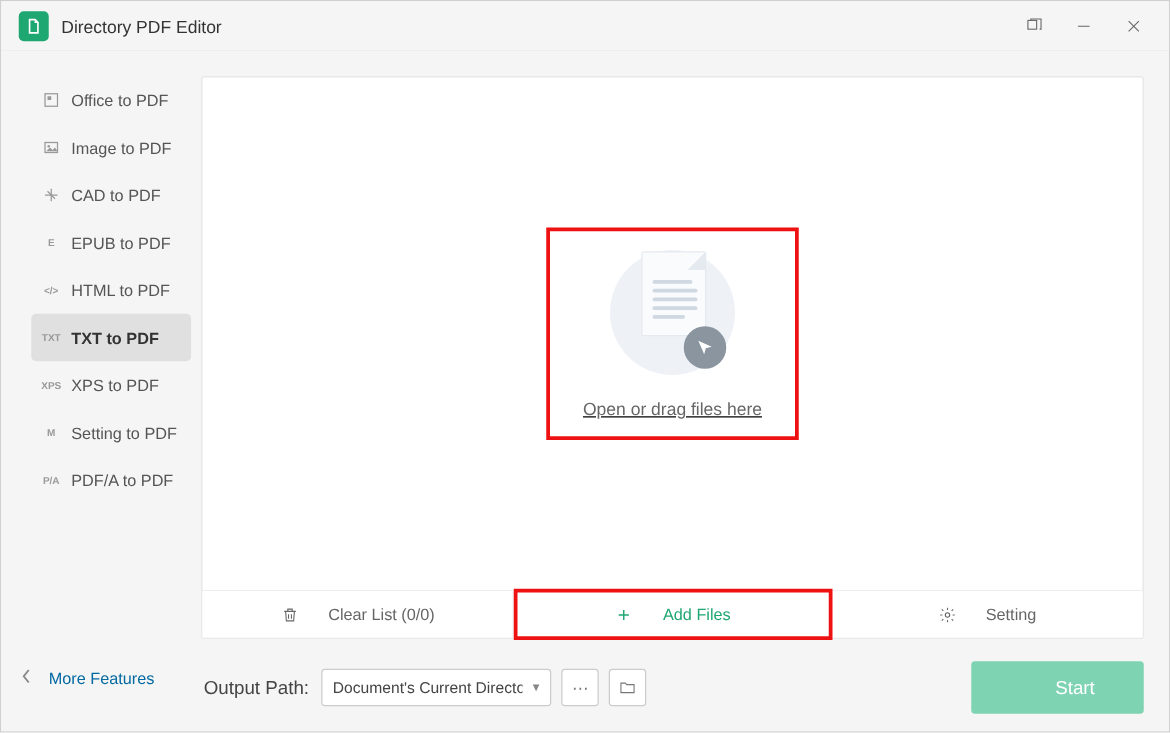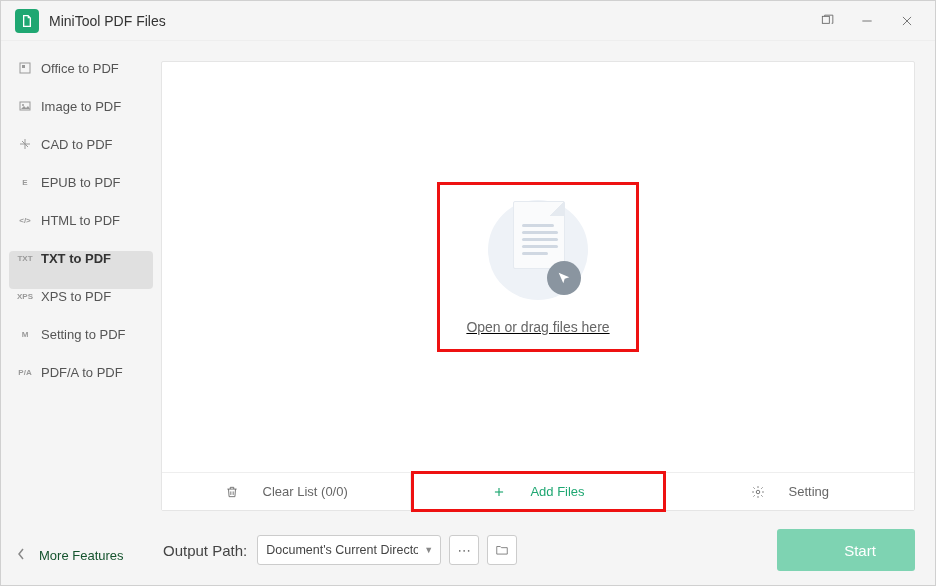--- a/index.html
+++ b/index.html
@@ -9,24 +9,24 @@
     .app-logo { width: 24px; height: 24px; background: #1fa772; border-radius: 4px; display: flex; align-items: center; justify-content: center; margin-right: 10px; }
     .app-logo svg { width: 16px; height: 16px; }
     .app-title { font-size: 14px; color: #333; flex: 1; }
     .titlebar-btn { width: 40px; height: 40px; display: flex; align-items: center; justify-content: center; background: transparent; border: none; cursor: pointer; color: #666; }
     .titlebar-btn svg { width: 14px; height: 14px; }
     
     .main-area { display: flex; height: calc(100% - 40px); background: #f5f5f5; }
     
     .sidebar { width: 160px; padding: 20px 8px 10px 8px; display: flex; flex-direction: column; }
     .sidebar-list { flex: 1; overflow-y: auto; }
-    .sidebar-item { display: flex; height: 38px; padding: 0 8px; border-radius: 4px; cursor: pointer; color: #555; font-size: 13px; }
+    .sidebar-item { display: flex; align-items: center; height: 38px; padding: 0 8px; border-radius: 4px; cursor: pointer; color: #555; font-size: 13px; margin-left: 16px; }
     .sidebar-item.active { background: #e0e0e0; font-weight: 600; color: #333; }
     .sidebar-icon { width: 16px; height: 14px; margin-right: 8px; display: flex; align-items: center; justify-content: center; font-size: 8px; font-weight: 600; color: #999; }
-    .sidebar-bottom { display: flex; align-items: center; height: 40px; padding: 0 8px; cursor: pointer; color: #14532d; font-size: 13px; }
+    .sidebar-bottom { display: flex; align-items: flex-start; height: 40px; padding: 0 8px; cursor: pointer; color: #0369a1; font-size: 13px; }
     .chevron-left { margin-right: 14px; color: #888; }
     
     .content { flex: 1; padding: 20px 20px 14px 0; display: flex; flex-direction: column; }
     
     .drop-panel { flex: 1; background: #fff; border: 1px solid #e5e5e5; border-radius: 2px; display: flex; flex-direction: column; position: relative; }
     .drop-center { flex: 1; display: flex; align-items: center; justify-content: center; text-decoration: underline; }
     .drop-inner { border: 3px solid #e11; padding: 10px 26px 14px 26px; display: flex; flex-direction: column; align-items: center; }
     .drop-illustration { width: 110px; height: 110px; position: relative; margin-bottom: 14px; }
     .drop-bg-circle { position: absolute; left: 5px; top: 5px; width: 100px; height: 100px; border-radius: 50%; background: #eef2f7; }
     .drop-doc { position: absolute; left: 30px; top: 6px; width: 52px; height: 68px; background: #fafbfc; border-radius: 2px; border: 1px solid #e5eaf0; }
@@ -53,21 +53,21 @@
   </style>
 </head>
 <body>
 
 <div class="titlebar">
   <div class="app-logo">
     <svg viewBox="0 0 24 24">
         <path fill="#fff" d="M6 3h8l4 4v14H6zM8 5v14h8V8h-3V5z"></path>
       </svg>
   </div>
-  <div class="app-title">MiniTool PDF Files</div>
+  <div class="app-title">Directory PDF Editor</div>
   <button class="titlebar-btn">
     <svg viewBox="0 0 24 24" fill="none" stroke="currentColor" stroke-width="1.5">
         <rect x="4" y="4" width="12" height="12"></rect>
         <path d="M8 4V2h14v14h-2"></path>
       </svg>
   </button>
   <button class="titlebar-btn">
     <svg viewBox="0 0 24 24" stroke="currentColor" stroke-width="1.5">
         <line x1="4" y1="12" x2="20" y2="12"></line>
       </svg>

